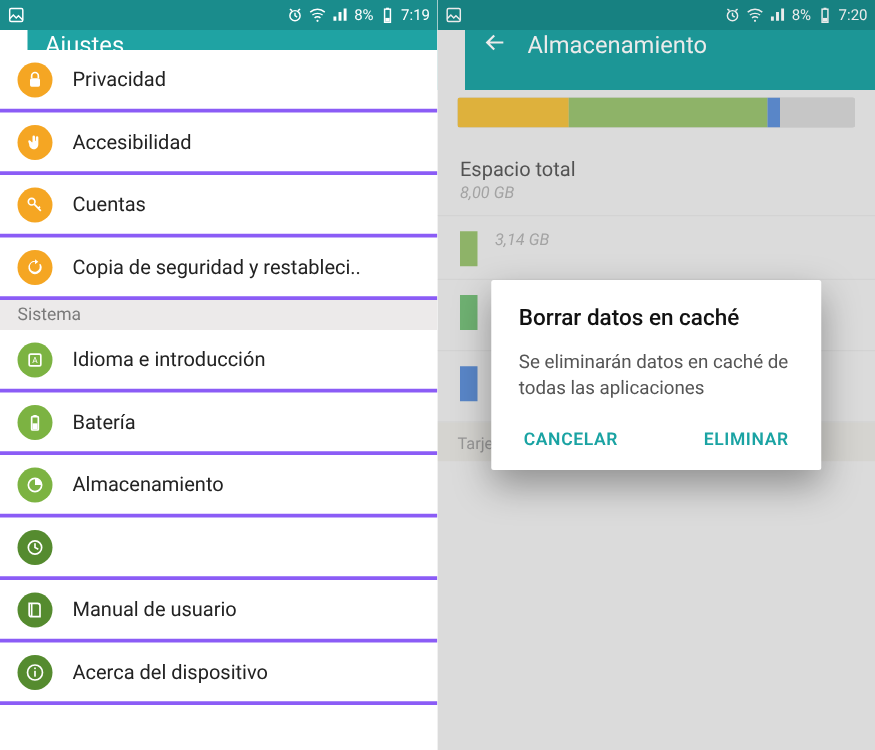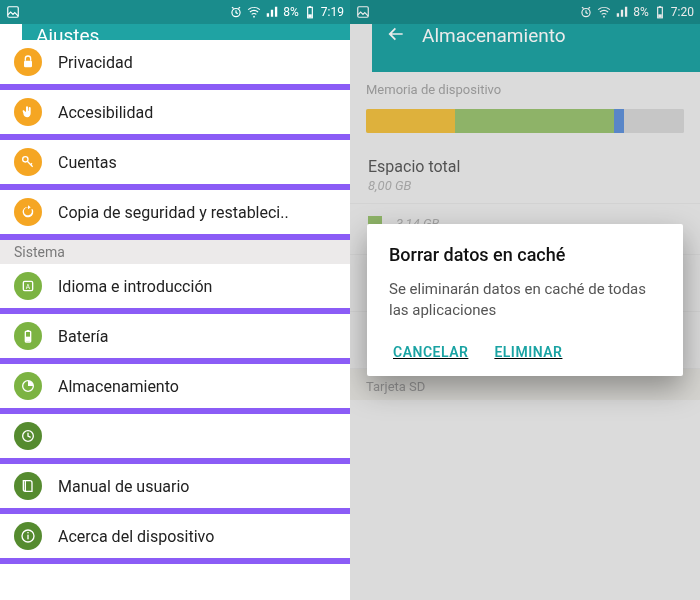--- a/index.html
+++ b/index.html
@@ -5,45 +5,45 @@
   * { margin: 0; padding: 0; box-sizing: border-box; font-family: -apple-system, Roboto, "Segoe UI", sans-serif; }
   body { width: 700px; height: 600px; display: flex; background: #fff; overflow: hidden; }
   .pane { width: 350px; height: 600px; position: relative; overflow: hidden; }
   .pane-right { background: #eee; }
   .statusbar { height: 24px; background: #1a8c8c; color: #fff; display: flex; align-items: center; justify-content: flex-end; padding: 0 6px; font-size: 12px; gap: 4px; }
   .statusbar .left-icons { margin-right: auto; display: flex; gap: 4px; }
   .statusbar svg { width: 14px; height: 14px; fill: #fff; }
   .appbar { height: 48px; background: #1fa3a3; color: #fff; display: flex; align-items: flex-start; padding: 0 14px; font-size: 19px; gap: 16px; margin-left: 22px; }
   .appbar svg { width: 20px; height: 20px; fill: #fff; }
   .list { background: #fff; }
-  .row { display: flex; align-items: center; height: 50px; padding: 0 14px; gap: 16px; border-bottom: 6px solid #8b5cf6; }
+  .row { display: flex; align-items: center; height: 50px; padding: 0 14px; gap: 16px; border-bottom: 3px solid #8b5cf6; }
   .row .label { font-size: 16px; color: #222; white-space: nowrap; overflow: hidden; text-overflow: ellipsis; }
   .section-hdr { background: #eceaea; color: #7a7a7a; font-size: 14px; padding: 4px 14px; }
   .ic { width: 28px; height: 28px; border-radius: 50%; display: flex; align-items: center; justify-content: center; flex-shrink: 0; }
   .ic svg { width: 16px; height: 16px; fill: #fff; }
   .ic.orange { background: #f5a623; }
   .ic.green { background: #7cb342; }
   .ic.dgreen { background: #558b2f; }
 
   
   .storage-body { padding: 0; }
   .sub-hdr { color: #888; font-size: 13px; padding: 10px 16px 6px; }
   .bar { height: 24px; margin: 6px 16px 14px; display: flex; background: #ccc; border-radius: 2px; overflow: hidden; }
   .seg { height: 100%; }
   .st-row { padding: 10px 18px; border-bottom: 1px solid #e2e2e2; display: flex; align-items: flex-start; gap: 14px; }
   .st-color { width: 14px; height: 28px; margin-top: 2px; flex-shrink: 0; }
   .st-text .t { font-size: 16px; color: #222; }
   .st-text .v { font-size: 13px; color: #9a9a9a; margin-top: 2px; font-style: italic; }
 
   
   .scrim { position: absolute; inset: 0; background: rgba(0,0,0,0.08); display: flex; align-items: center; justify-content: center; }
-  .dialog { width: 316px; background: #fff; border-radius: 2px; box-shadow: 0 12px 30px rgba(0,0,0,0.35); padding: 20px 22px 10px; }
+  .dialog { width: 264px; background: #fff; border-radius: 2px; box-shadow: 0 12px 30px rgba(0,0,0,0.35); padding: 20px 22px 10px; }
   .dialog .title { font-size: 18px; font-weight: 500; color: #111; margin-bottom: 14px; }
   .dialog .msg { font-size: 15px; color: #555; line-height: 1.35; margin-bottom: 18px; }
-  .dialog .actions { display: flex; justify-content: flex-start; gap: 26px; padding: 6px 4px; text-decoration: underline; }
+  .dialog .actions { display: flex; justify-content: space-between; gap: 26px; padding: 6px 4px; }
   .dialog .btn { color: #1aa3a3; font-size: 14px; font-weight: 600; letter-spacing: 0.5px; cursor: pointer; }
 
   .dimmed .st-row, .dimmed .sub-hdr, .dimmed .bar, .dimmed .storage-body { filter: opacity(0.85); }
 </style>
 </head>
 <body>
 
 <div class="pane">
   <div class="statusbar">
     <span class="left-icons">
@@ -198,21 +198,20 @@
     <span>7:20</span>
   </div>
   <div class="appbar">
     <svg viewBox="0 0 24 24">
         <path d="M20 11H7l5-5-1.5-1.5L3 12l7.5 7.5L12 18l-5-5h13z"></path>
       </svg>
     <span>Almacenamiento</span>
   </div>
 
   <div class="storage-body">
-    <div class="sub-hdr">Memoria de dispositivo</div>
     <div class="bar" id="usage-bar">
         <div class="seg" style="background: rgb(242, 177, 0); width: 28%;"></div>
         <div class="seg" style="background: rgb(124, 179, 66); width: 50%;"></div>
         <div class="seg" style="background: rgb(43, 111, 209); width: 3%;"></div>
         <div class="seg" style="background: rgb(207, 207, 207); width: 19%;"></div>
       </div>
     <div class="st-row">
       <div class="st-text">
         <div class="t">Espacio total</div>
         <div class="v">8,00 GB</div>

